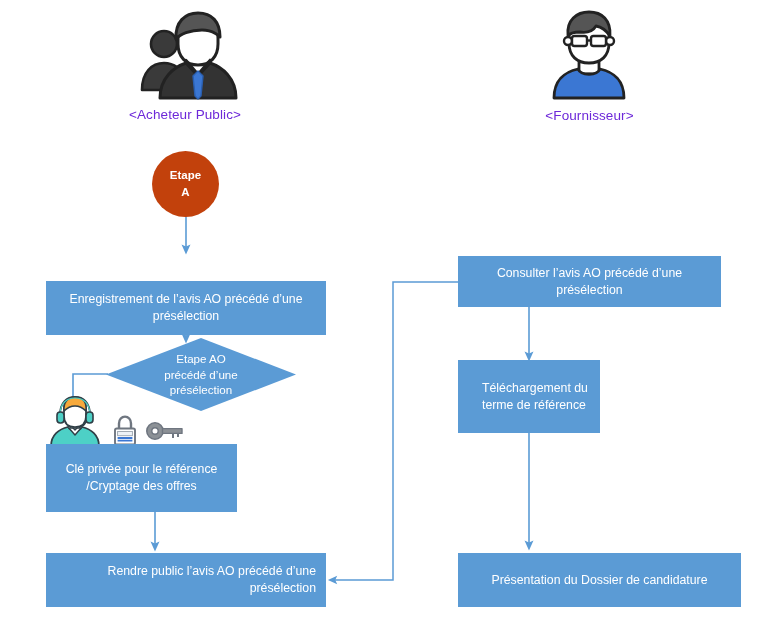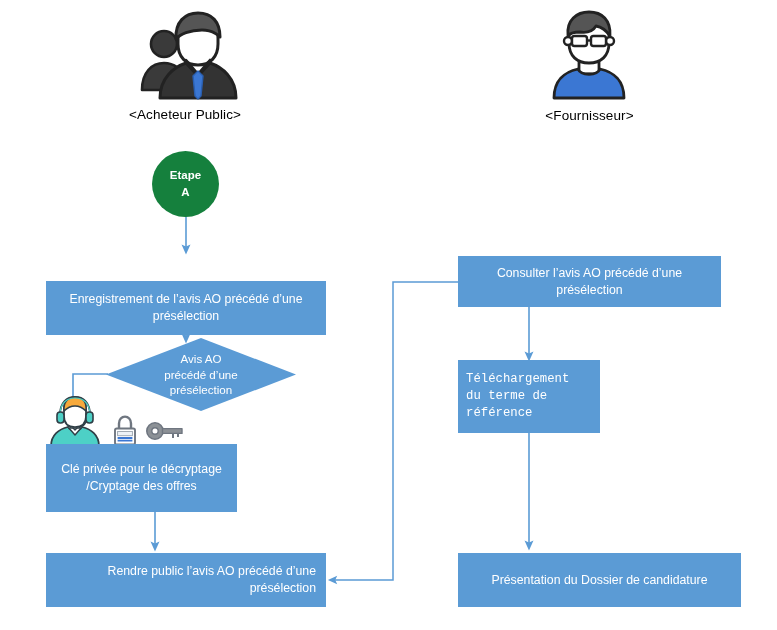--- a/index.html
+++ b/index.html
@@ -18,21 +18,21 @@
     position: absolute;
     left: 0; top: 0;
     width: 777px;
     height: 630px;
   }
 
   
   .actor-label {
     position: absolute;
     text-align: center;
-    color: #000000;
+    color: #6d28d9;
     font-size: 13.5px;
     letter-spacing: 0.1px;
     white-space: nowrap;
   }
 
   
   .node-box {
     position: absolute;
     background: #5B9BD5;
     color: #ffffff;
@@ -41,28 +41,27 @@
     justify-content: center;
     text-align: center;
     font-size: 12.3px;
     line-height: 1.38;
     box-sizing: border-box;
     padding: 4px 10px;
   }
   .node-box.left-text {
     justify-content: flex-start;
     text-align: left;
-    padding-left: 8px;
-    font-family: Liberation Mono, monospace;
+    padding-left: 24px;
   }
 
   
   .start-circle {
     position: absolute;
-    background: #15803d;
+    background: #c2410c;
     border-radius: 50%;
     color: #ffffff;
     display: flex;
     align-items: center;
     justify-content: center;
     text-align: center;
     font-size: 11.5px;
     line-height: 1.45;
     font-weight: 600;
   }
@@ -163,21 +162,21 @@
 <div class="node-box" style="left:46px; top:253px; width:280px; height:54px;margin-top:28px;">
   <span>Enregistrement de l’avis AO précédé d’une présélection</span>
 </div>
 
 <div class="diamond-wrap" style="left:106px; top:338px; width:190px; height:73px;">
   <svg viewBox="0 0 190 73" width="190" height="73" xmlns="http://www.w3.org/2000/svg">
     <polygon points="95,0 190,36.5 95,73 0,36.5" fill="#5B9BD5"></polygon>
   </svg>
   <div class="diamond-label">
     <div>
-      <div>Avis AO</div>
+      <div>Etape AO</div>
       <div>précédé d’une</div>
       <div>présélection</div>
     </div>
   </div>
 </div>
 
 <div class="icon-holder" style="left:48px; top:396px; width:54px; height:50px;">
   <svg viewBox="0 0 54 50" width="54" height="50" xmlns="http://www.w3.org/2000/svg">
 
     <path d="M3,50 C3,39 11,33 20,31 C23,36 31,36 34,31 C43,33 51,39 51,50 Z" fill="#4DD0C6" stroke="#2f3e46" stroke-width="1.7" stroke-linejoin="round"></path>
@@ -212,21 +211,21 @@
 <div class="icon-holder" style="left:145px; top:419px; width:40px; height:24px;">
   <svg viewBox="0 0 40 24" width="40" height="24" xmlns="http://www.w3.org/2000/svg">
     <circle cx="10" cy="12" r="8.2" fill="#8C9196" stroke="#6f7680" stroke-width="1.6"></circle>
     <circle cx="10" cy="12" r="3.2" fill="#ffffff" stroke="#6f7680" stroke-width="1.4"></circle>
     <path d="M17.5,9.6 L37,9.6 L37,14.4 L17.5,14.4 Z" fill="#8C9196" stroke="#6f7680" stroke-width="1.4" stroke-linejoin="round"></path>
     <path d="M28,14.4 L28,19 M33,14.4 L33,18" stroke="#6f7680" stroke-width="2"></path>
   </svg>
 </div>
 
 <div class="node-box" style="left:46px; top:444px; width:191px; height:68px;">
-  <span>Clé privée pour le décryptage /Cryptage des offres</span>
+  <span>Clé privée pour le référence /Cryptage des offres</span>
 </div>
 
 <div class="node-box" style="left:46px; top:553px; width:280px; height:54px;text-align:right;">
   <span>Rendre public l’avis AO précédé d’une présélection</span>
 </div>
 
 <div class="node-box" style="left:458px; top:256px; width:263px; height:51px;">
   <span>Consulter l’avis AO précédé d’une présélection</span>
 </div>
 

